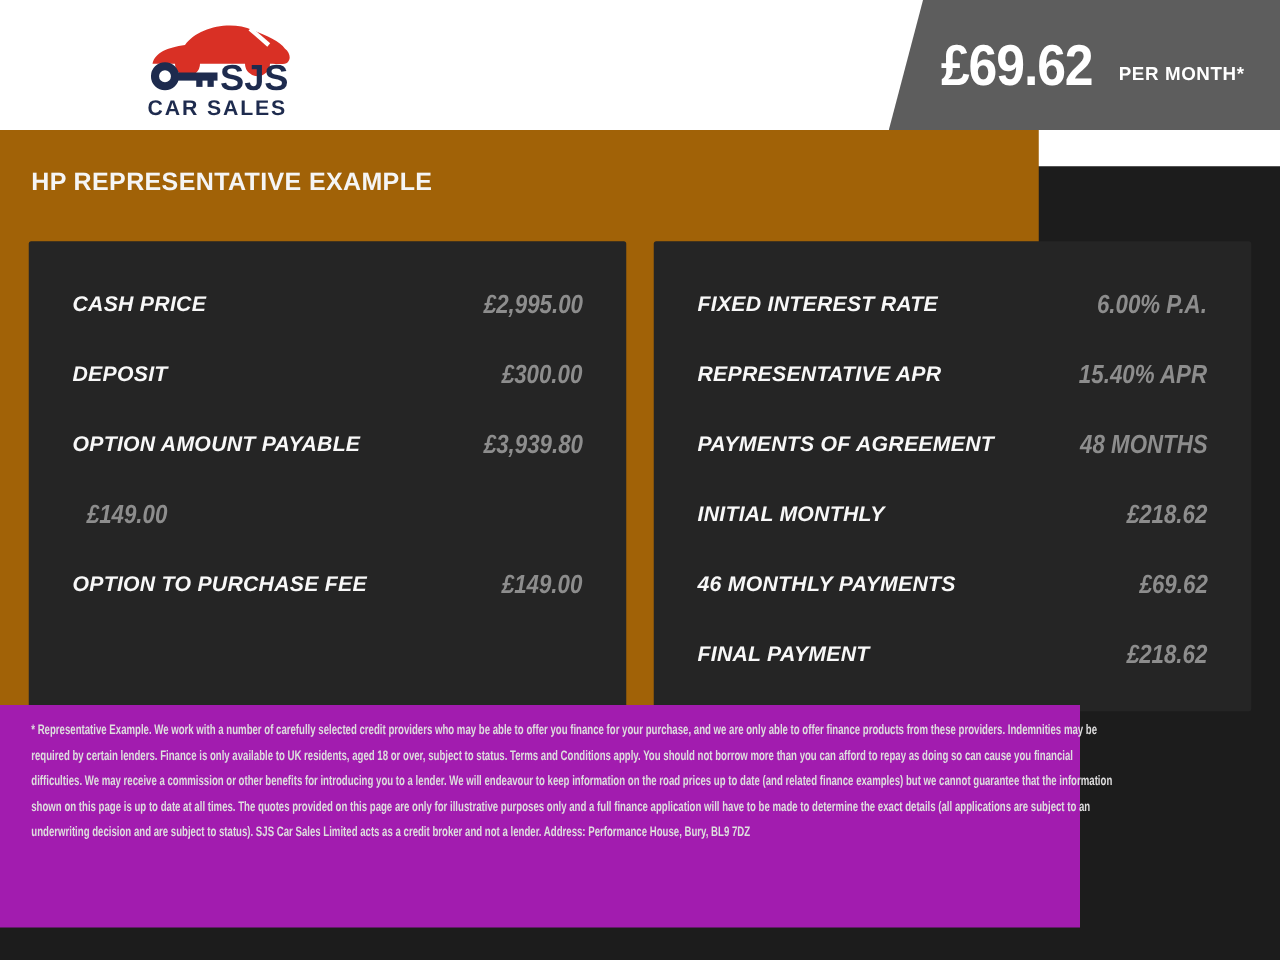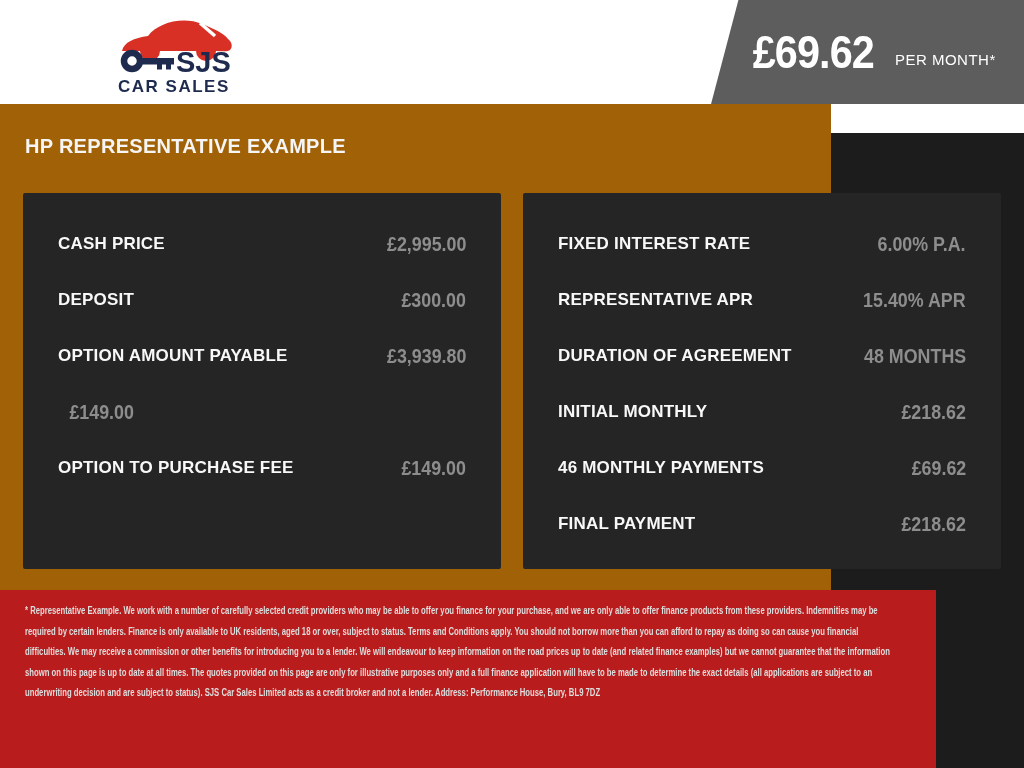--- a/index.html
+++ b/index.html
@@ -29,21 +29,21 @@
     clip-path:polygon(14.5% 0, 100% 0, 100% 100%, 6.3% 100%);
     display:flex; align-items:center; justify-content:center;
     padding-left:28px;
   }
   .price-amount {
     color:#ffffff; font-weight:bold; font-size:46px;
     transform:scaleX(0.9); transform-origin:center;
     letter-spacing:-1px;
   }
   .price-period {
-    color:#ffffff; font-weight:normal; font-size:15px;
+    color:#ffffff; font-weight:bold; font-size:15px;
     letter-spacing:0.5px; margin-left:14px; margin-top:14px;
   }
 
   
   .page-body {
     position:absolute; top:104px; left:0;
     width:831px; height:486px;
     background:#a16207;
   }
   .page-title {
@@ -53,41 +53,42 @@
   }
   .panels {
     position:absolute; top:89px; left:23px;
     width:978px; display:flex; gap:22px;
   }
   .panel {
     width:478px; height:376px;
     background:#252525;
     border-radius:2px;
     padding-top:23px;
+    font-style:italic;
   }
   .row {
     height:56px;
     display:flex; align-items:center; justify-content:space-between;
     padding:0 35px;
   }
   .row-label {
     color:#f8f8f8; font-weight:bold; font-size:17px;
     letter-spacing:0.2px; white-space:nowrap;
   }
   .row-value {
     color:#8d8d8d; font-weight:bold; font-size:21px;
     transform:scaleX(0.85); transform-origin:right center;
     white-space:nowrap;
   }
 
   
   .footer {
-    position:absolute; top:590px; left:0;
-    width:936px; height:178px;
-    background:#b91c1c;
+    position:absolute; top:564px; left:0;
+    width:864px; height:178px;
+    background:#a21caf;
   }
   .disclaimer {
     margin:10px 0 0 25px;
     width:1240px;
     transform:scaleX(0.70); transform-origin:left top;
     color:#dedede; font-weight:bold;
     font-size:11px; line-height:20.5px;
   }
 
   
@@ -153,21 +154,21 @@
     <div class="panel">
       <div class="row">
         <span class="row-label">FIXED INTEREST RATE</span>
         <span class="row-value">6.00% P.A.</span>
       </div>
       <div class="row">
         <span class="row-label">REPRESENTATIVE APR</span>
         <span class="row-value">15.40% APR</span>
       </div>
       <div class="row">
-        <span class="row-label">DURATION OF AGREEMENT</span>
+        <span class="row-label">PAYMENTS OF AGREEMENT</span>
         <span class="row-value">48 MONTHS</span>
       </div>
       <div class="row">
         <span class="row-label">INITIAL MONTHLY</span>
         <span class="row-value">£218.62</span>
       </div>
       <div class="row">
         <span class="row-label">46 MONTHLY PAYMENTS</span>
         <span class="row-value">£69.62</span>
       </div>

